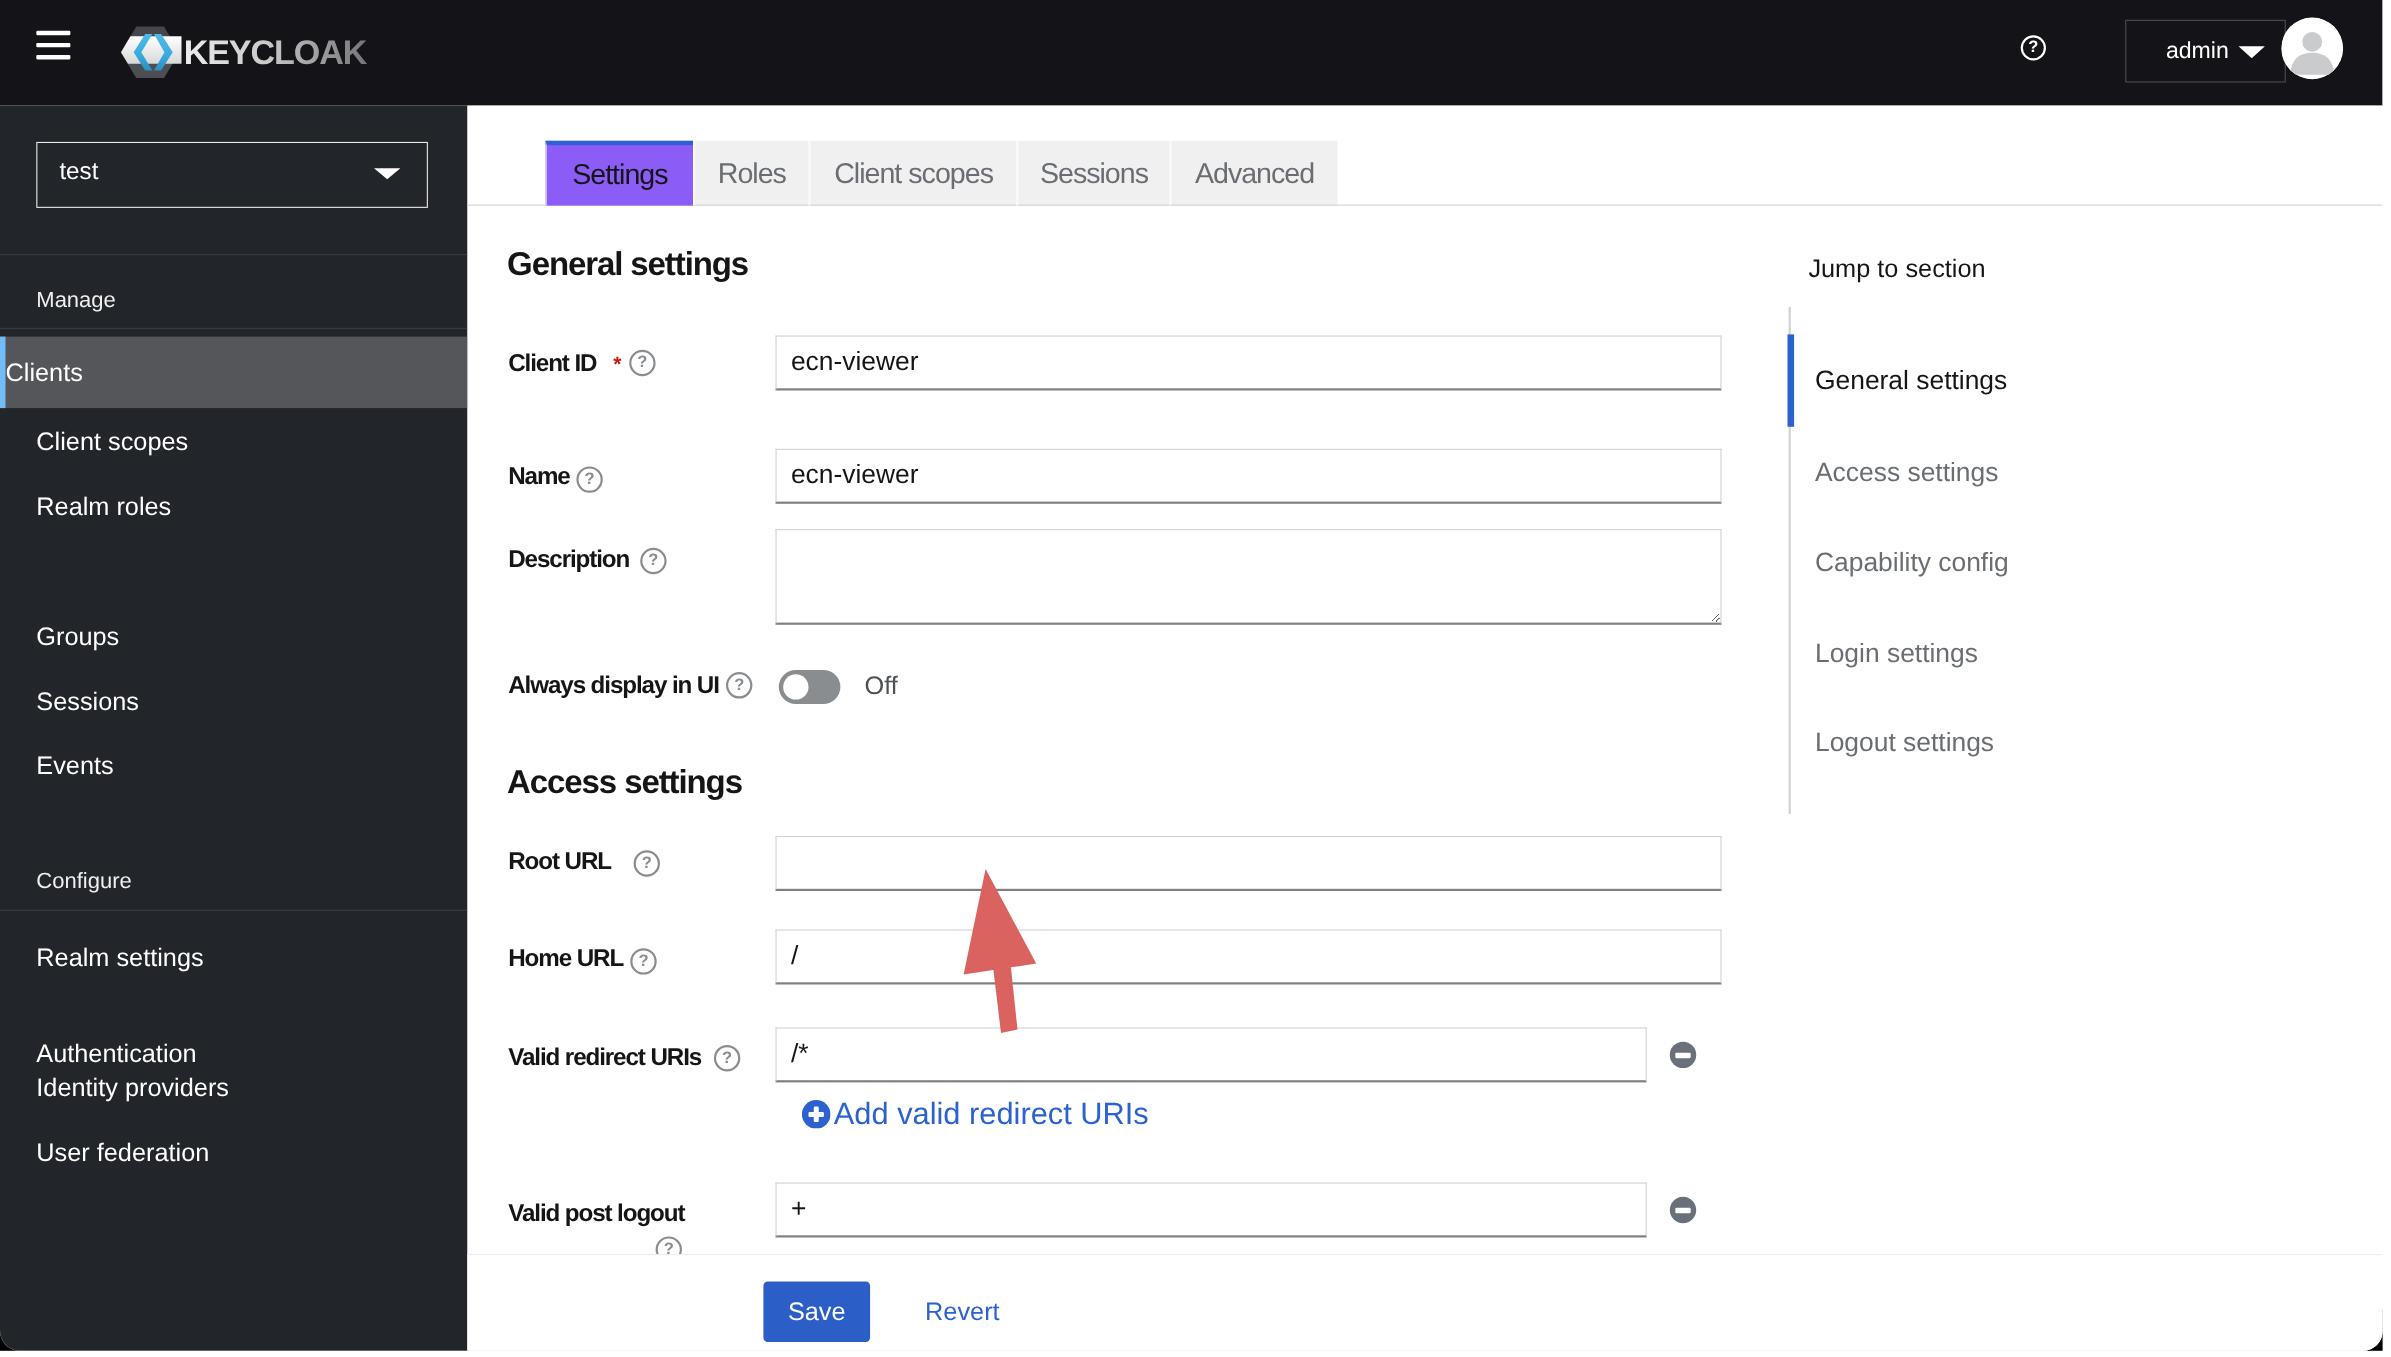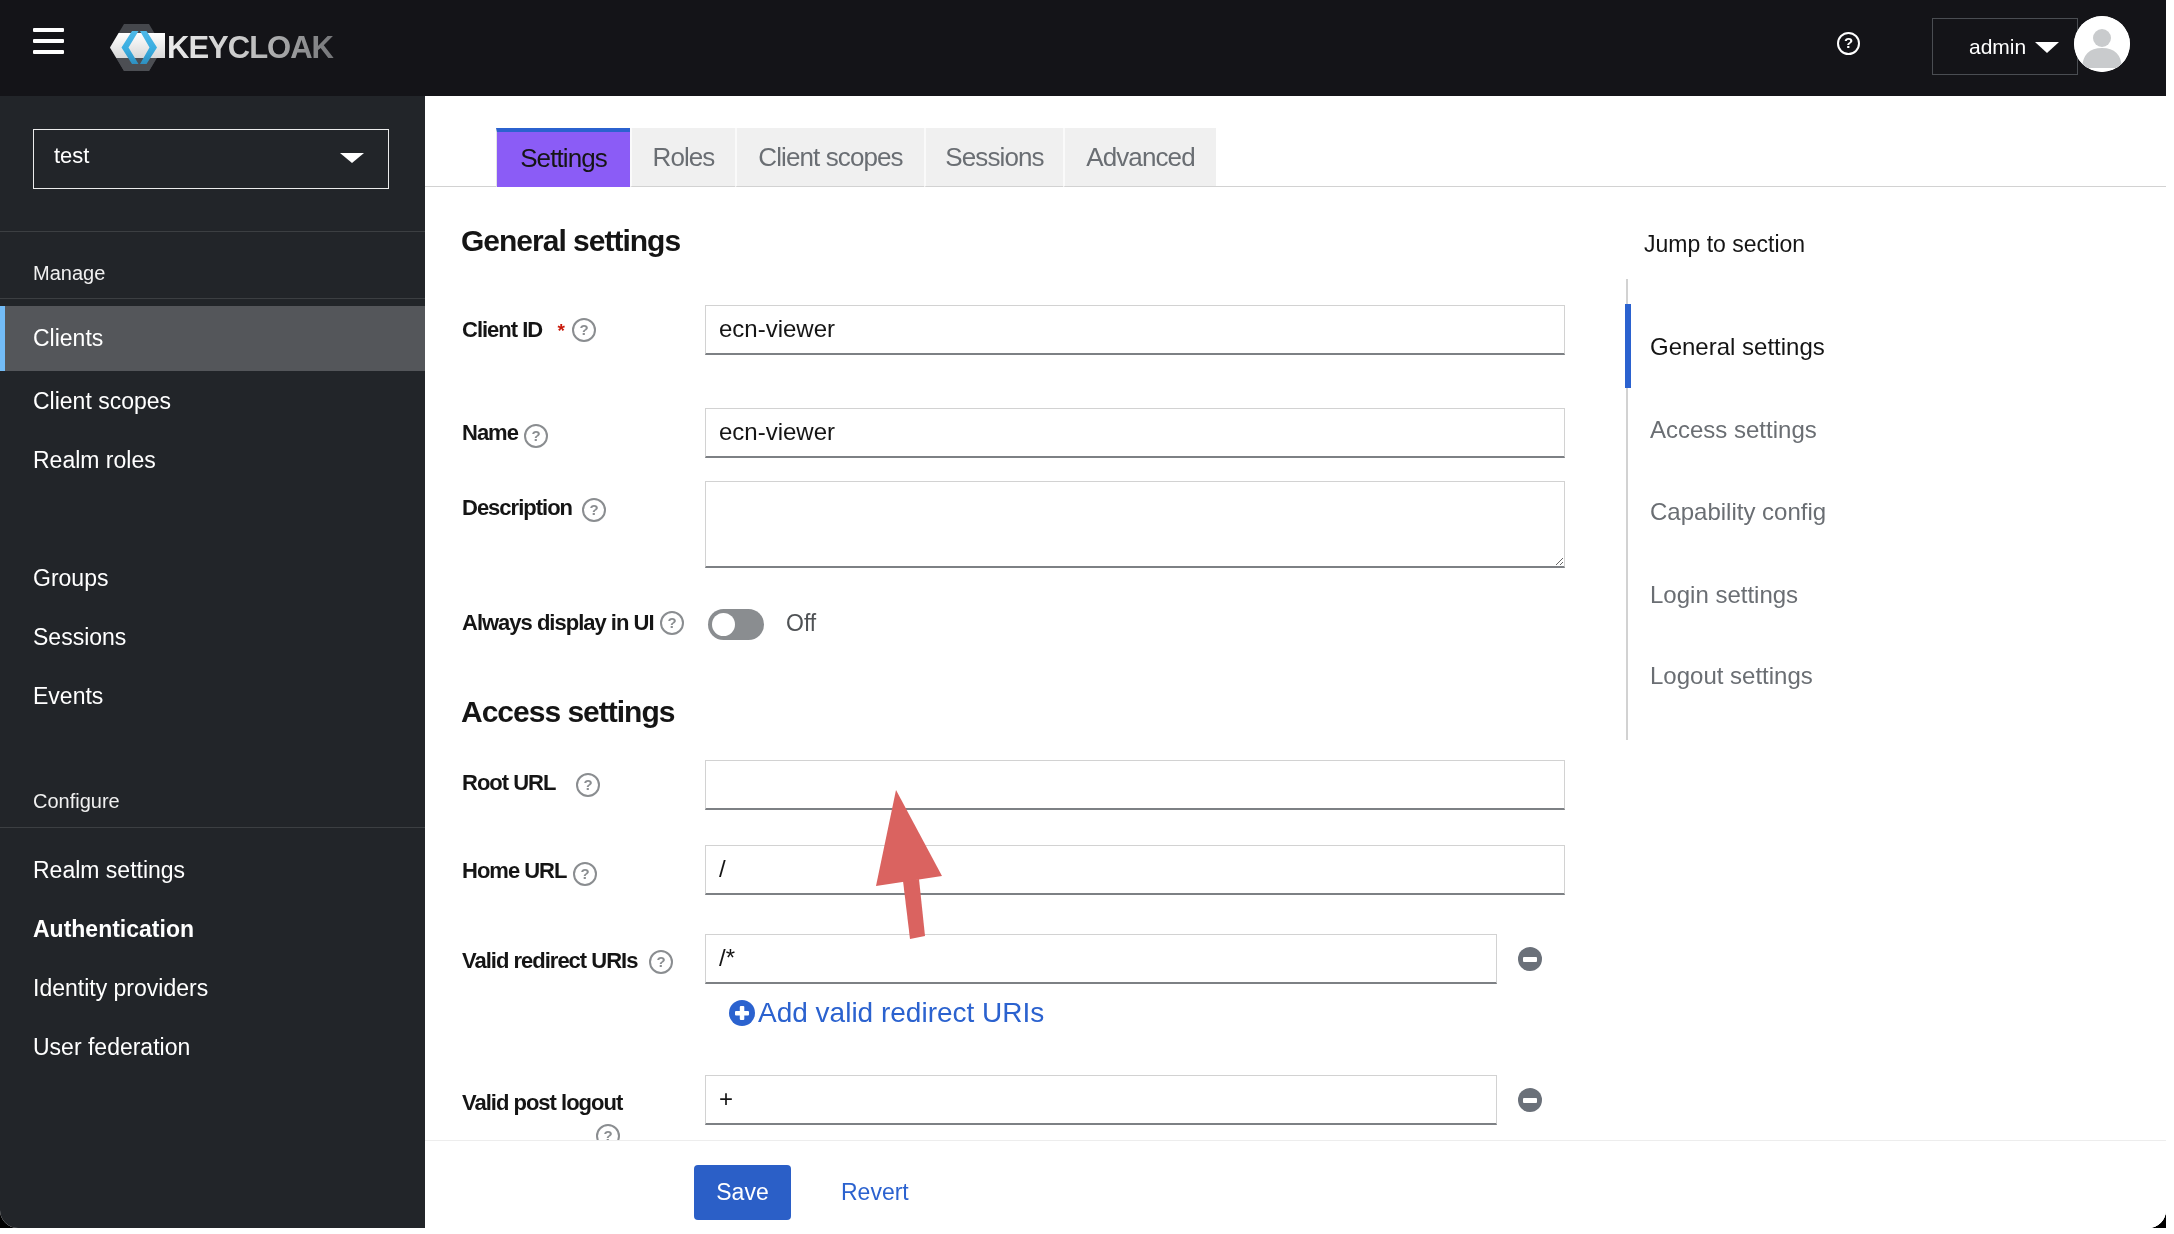--- a/index.html
+++ b/index.html
@@ -15,21 +15,21 @@
   #adminbox .caret { position:absolute; right:18px; top:23px; width:0; height:0; border-left:12px solid transparent; border-right:12px solid transparent; border-top:11px solid #fff; }
   #avatar { position:absolute; left:2074px; top:16px; width:56px; height:56px; border-radius:50%; background:#fff; overflow:hidden; }
 
   
   #sidebar { position:absolute; left:0; top:96px; width:425px; height:1132px; background:#222529; color:#fff; }
   #realmsel { position:absolute; left:33px; top:33px; width:356px; height:60px; border:1px solid #ececec; color:#fff; font-size:22px; line-height:52px; padding-left:20px; }
   #realmsel .caret { position:absolute; right:24px; top:23px; width:0; height:0; border-left:12px solid transparent; border-right:12px solid transparent; border-top:10px solid #fff; }
   .sep { position:absolute; left:0; width:100%; height:1px; background:#3c3f42; }
   .navgroup-label { position:absolute; left:33px; font-size:20px; color:#f0f0f0; }
   .navitem { position:absolute; left:0; width:100%; height:59px; line-height:59px; padding-left:33px; font-size:23px; color:#fff; }
-  #clients-item { position:absolute; left:0; top:210px; width:100%; height:65px; background:#54565a; border-left:5px solid #73bcf7; line-height:65px; padding-left:28px; font-size:23px; color:#fff; }
+  #clients-item { position:absolute; left:0; top:210px; width:100%; height:65px; background:#54565a; border-left:5px solid #73bcf7; line-height:65px; font-size:23px; color:#fff; }
 
   
   #main { position:absolute; left:425px; top:96px; width:1741px; height:1132px; background:#fff; }
 
   
   #tabbar { position:absolute; left:0; top:32px; width:100%; height:59px; }
   .tab { position:absolute; top:0; height:59px; background:#f0f0f0; color:#6a6e73; font-size:26px; letter-spacing:-0.9px; text-align:center; border-bottom:1px solid #d2d2d2; border-left:2px solid #fafafa; line-height:58px; }
   #tab-settings { background:#8b5cf6; color:#151515; border-top:4px solid #2b62cf; border-left:1px solid #e3e3e3; border-bottom:none; line-height:53px; }
   #tabline-left { position:absolute; left:0; top:58px; width:71px; height:1px; background:#d2d2d2; }
   #tabline-right { position:absolute; left:791px; top:58px; width:950px; height:1px; background:#d2d2d2; }
@@ -107,21 +107,21 @@
     <div class="sep" style="top:202px;"></div>
     <div id="clients-item">Clients</div>
     <div class="navitem" style="top:276px;">Client scopes</div>
     <div class="navitem" style="top:335px;">Realm roles</div>
     <div class="navitem" style="top:453px;">Groups</div>
     <div class="navitem" style="top:512px;">Sessions</div>
     <div class="navitem" style="top:571px;">Events</div>
     <div class="navgroup-label" style="top:694px;">Configure</div>
     <div class="sep" style="top:731px;"></div>
     <div class="navitem" style="top:745px;">Realm settings</div>
-    <div class="navitem" style="top:804px;font-weight:bold;">Authentication</div>
+    <div class="navitem" style="top:832px;">Authentication</div>
     <div class="navitem" style="top:863px;">Identity providers</div>
     <div class="navitem" style="top:922px;">User federation</div>
   </div>
 
   <div id="main">
     <div id="tabbar">
       <div class="tab" id="tab-settings" style="left:71px; width:134px;">Settings</div>
       <div class="tab" style="left:205px; width:105px;">Roles</div>
       <div class="tab" style="left:310px; width:189px;">Client scopes</div>
       <div class="tab" style="left:499px; width:139px;">Sessions</div>

